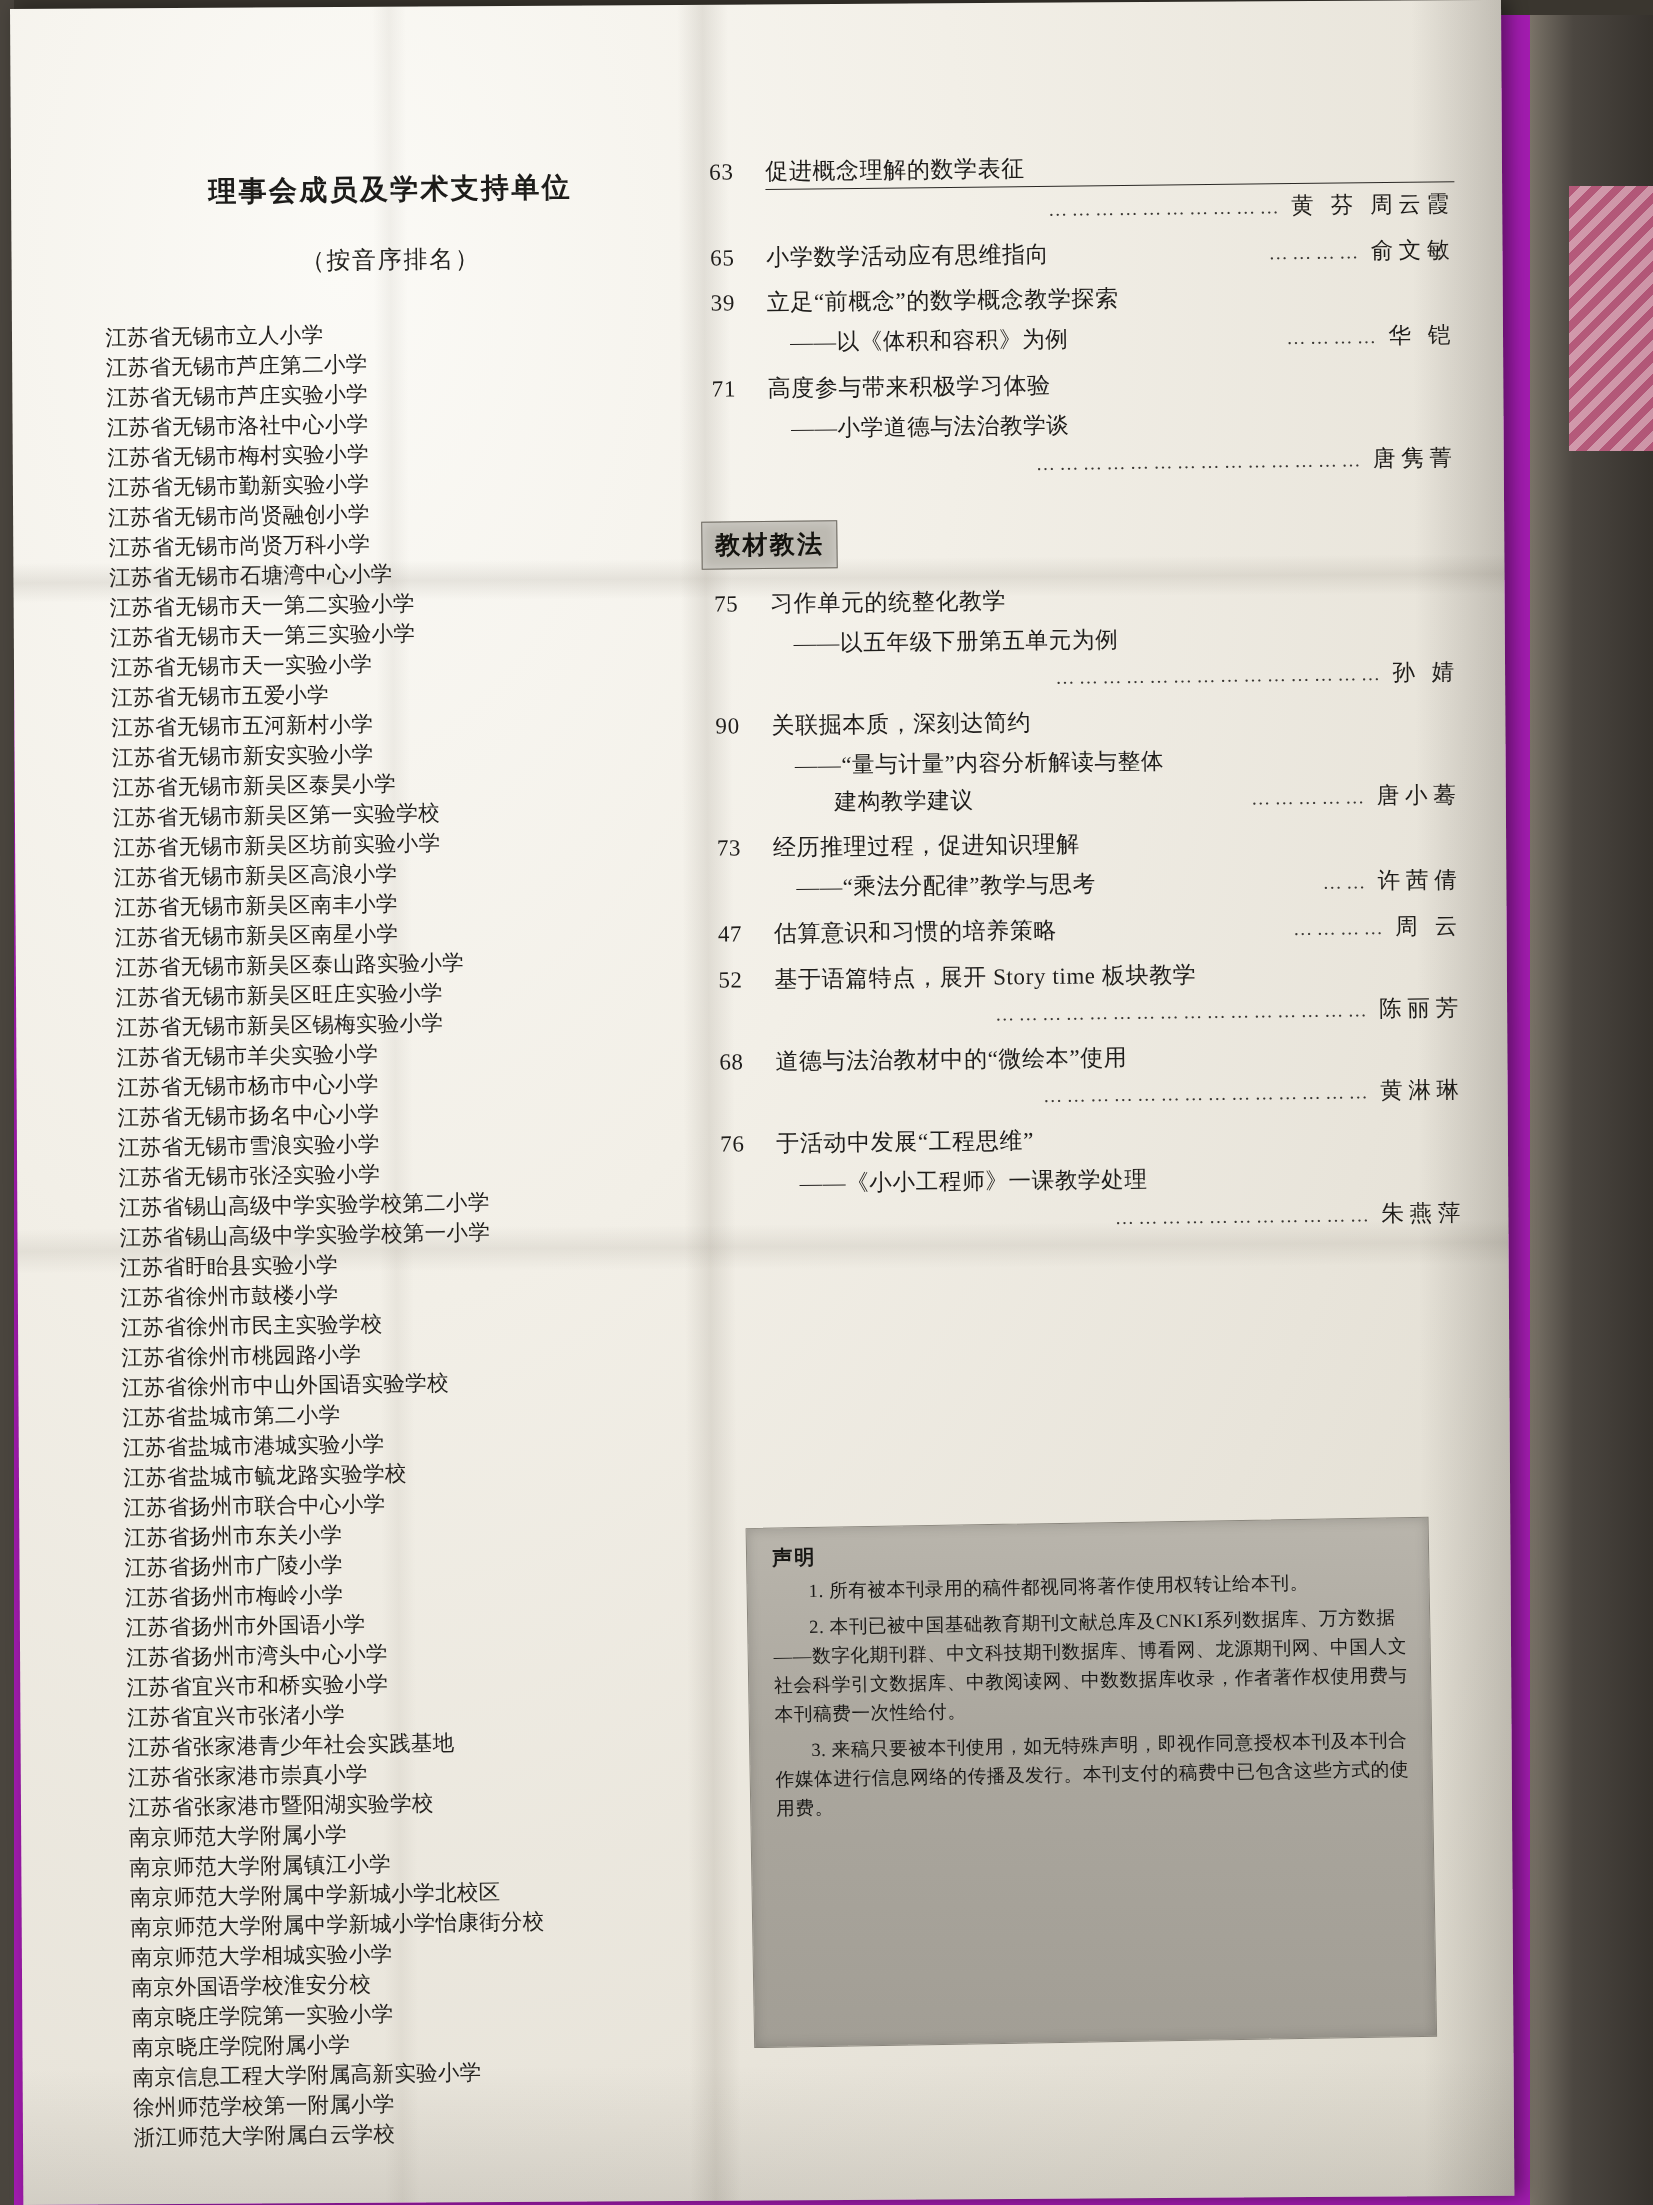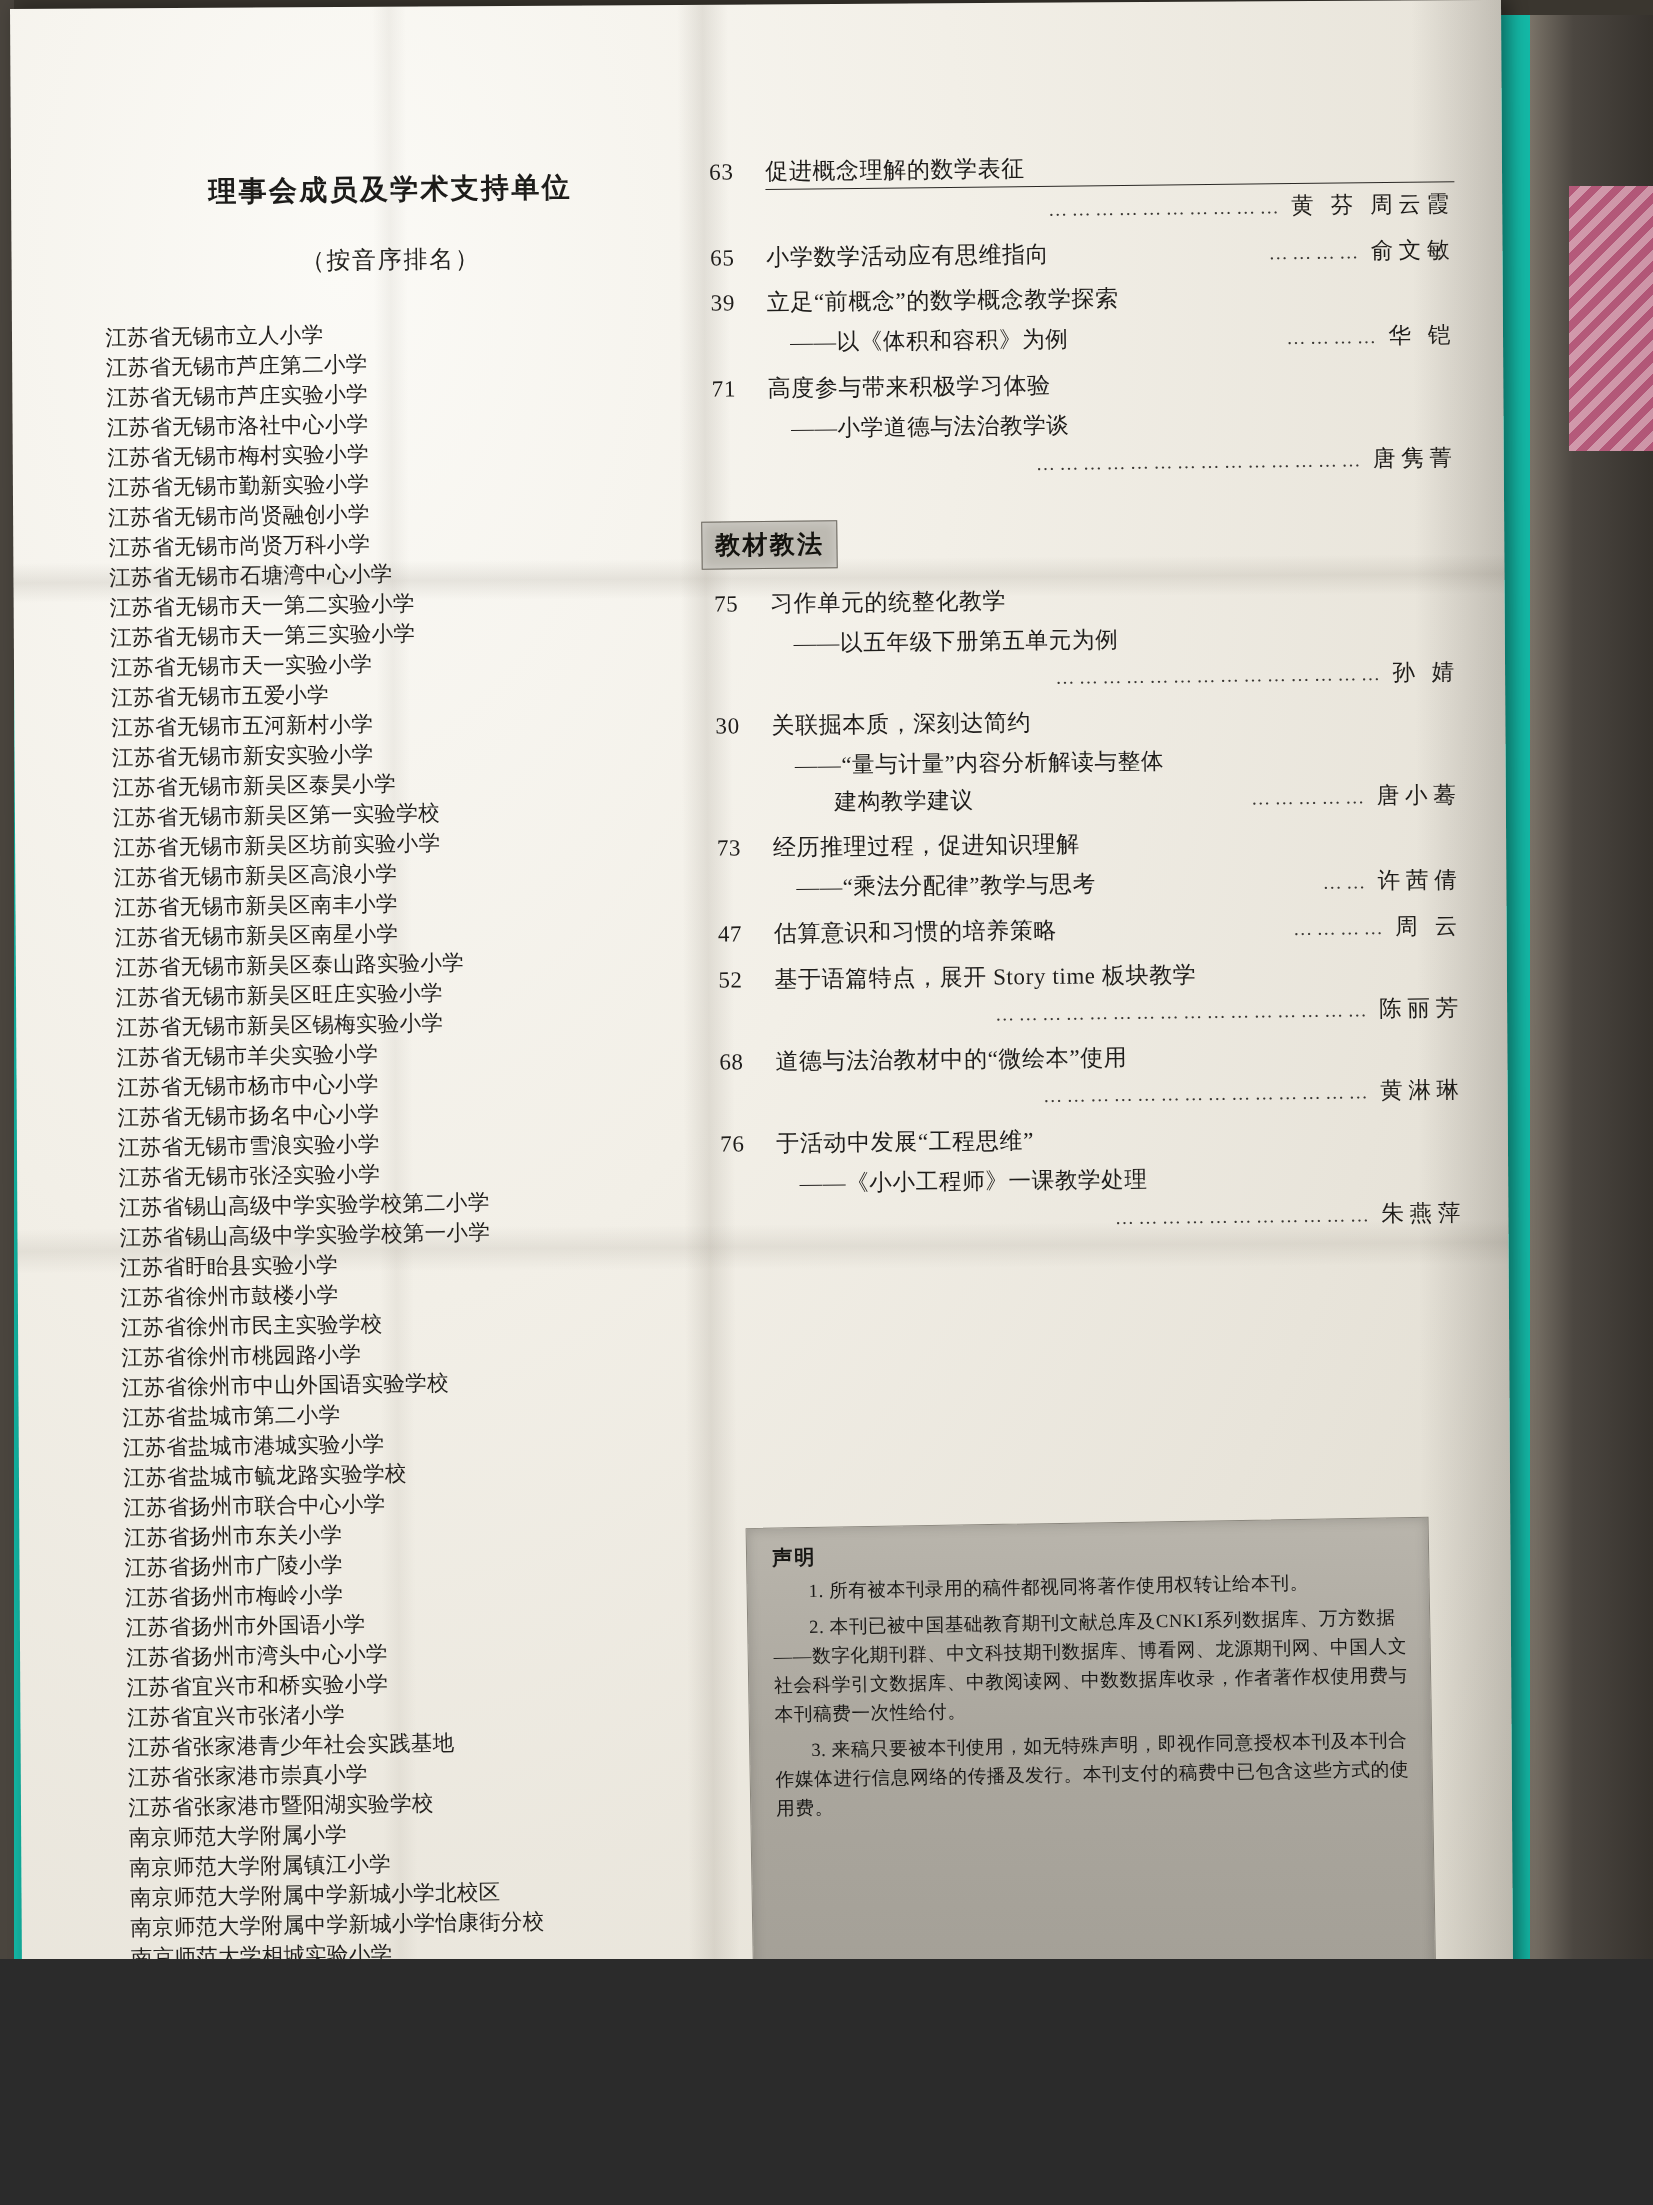--- a/index.html
+++ b/index.html
@@ -3,23 +3,23 @@
 <meta charset="utf-8">
 <style>
   html, body {
     margin: 0;
     padding: 0;
     background: #2b2b2b;
   }
   #page {
     position: relative;
     width: 1654px;
-    height: 1959px;
+    height: 2205px;
     overflow: hidden;
-    background: #14b8a6;
+    background: #a21caf;
     font-family: "Liberation Serif", serif;
   }
   
   .bg-dark-right {
     position: absolute;
     top: 0; right: 0;
     width: 124px; height: 2205px;
     background: linear-gradient(90deg,#7a7368 0%, #4c4741 35%, #35312c 100%);
   }
   .bg-pink {
@@ -361,21 +361,21 @@
             <span class="pg">75</span>
             <span class="ttl">习作单元的统整化教学</span>
           </div>
           <div class="sub">——以五年级下册第五单元为例</div>
           <div class="auth-row">
             <span class="dots">……………………………………</span>
             <span class="author">孙 婧</span>
           </div>
         </div><div class="toc-entry">
           <div class="line1">
-            <span class="pg">30</span>
+            <span class="pg">90</span>
             <span class="ttl">关联掘本质，深刻达简约</span>
           </div>
           <div class="sub">——“量与计量”内容分析解读与整体</div>
           <div class="sub2 inline-auth">
             <span>建构教学建议</span>
             <span class="dots">……………</span>
             <span class="author">唐小蓦</span>
           </div>
         </div><div class="toc-entry">
           <div class="line1">

